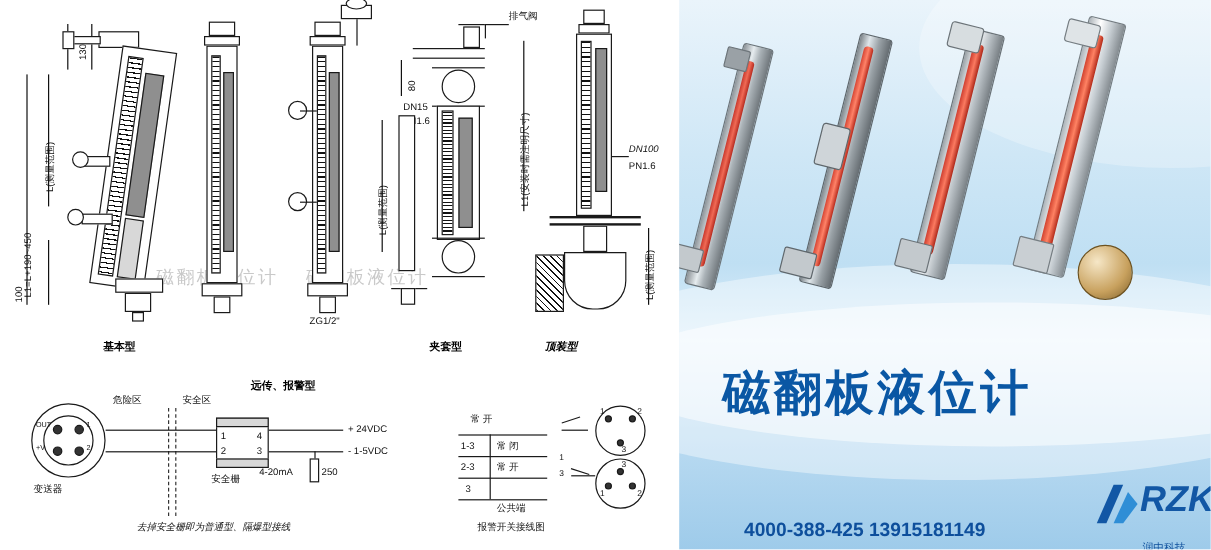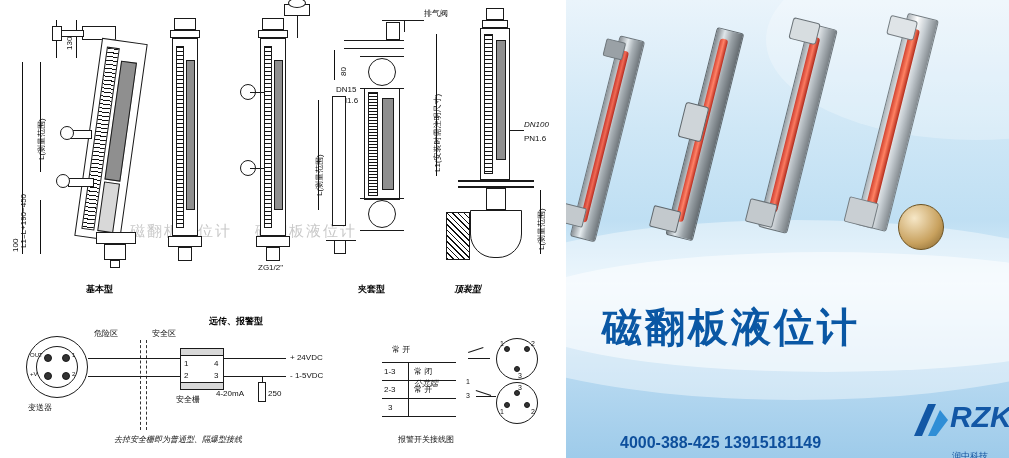--- a/index.html
+++ b/index.html
@@ -236,21 +236,21 @@
       <div class="line hl" style="left:382px;top:380px;width:74px;"></div>
       <div class="line hl" style="left:382px;top:398px;width:74px;"></div>
       <div class="line hl" style="left:382px;top:416px;width:74px;"></div>
       <div class="line vl" style="left:408px;top:362px;height:54px;"></div>
 
       <div class="lbl" style="left:384px;top:368px;">1-3</div>
       <div class="lbl" style="left:414px;top:368px;">常 闭</div>
       <div class="lbl" style="left:384px;top:386px;">2-3</div>
       <div class="lbl" style="left:414px;top:386px;">常 开</div>
       <div class="lbl" style="left:388px;top:404px;">3</div>
-      <div class="lbl" style="left:414px;top:380px;font-style:italic;">公共端</div>
+      <div class="lbl" style="left:414px;top:420px;">公共端</div>
 
       <div class="line hl" style="left:468px;top:358px;width:22px;"></div>
       <div class="line hl" style="left:468px;top:352px;width:16px;transform:rotate(-18deg);transform-origin:0 0;"></div>
       <div class="circ" style="left:496px;top:338px;width:42px;height:42px;"></div>
       <div class="circ" style="left:504px;top:346px;width:6px;height:6px;background:#333;"></div>
       <div class="circ" style="left:524px;top:346px;width:6px;height:6px;background:#333;"></div>
       <div class="circ" style="left:514px;top:366px;width:6px;height:6px;background:#333;"></div>
       <div class="lbl" style="left:500px;top:340px;font-size:7px;">1</div>
       <div class="lbl" style="left:531px;top:340px;font-size:7px;">2</div>
       <div class="lbl" style="left:518px;top:372px;font-size:7px;">3</div>

